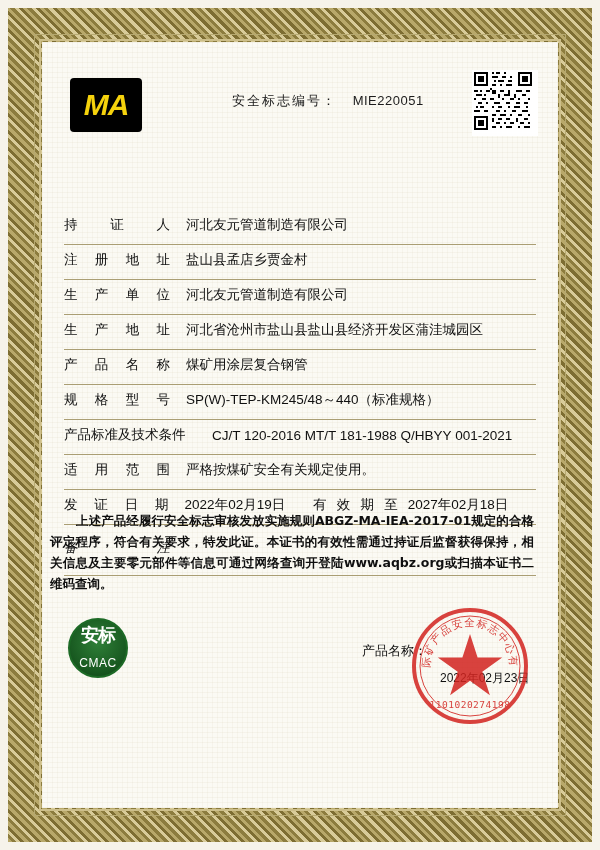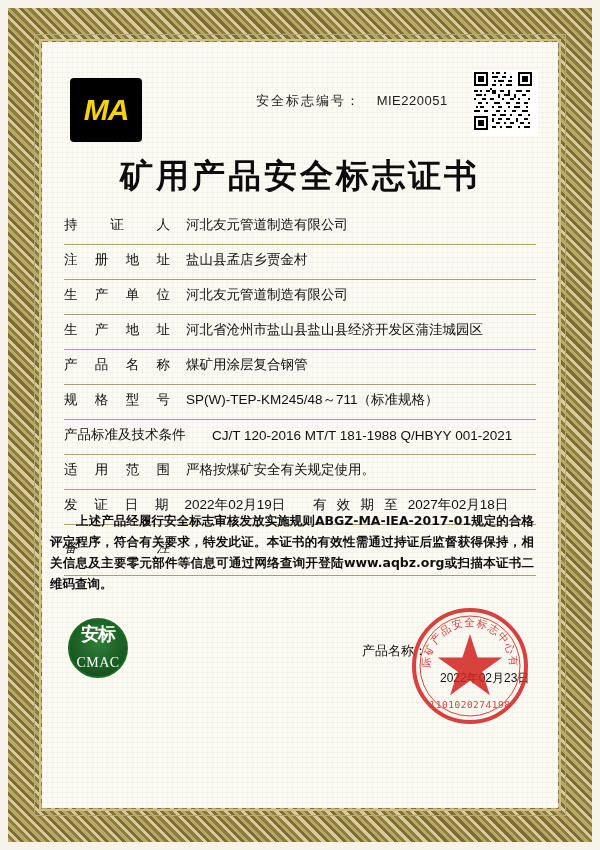--- a/index.html
+++ b/index.html
@@ -80,21 +80,21 @@
     top: 28px;
     width: 100%;
     height: 80px;
   }
 
   .ma-logo {
     position: absolute;
     left: 28px;
     top: 8px;
     width: 72px;
-    height: 64px;
+    height: 54px;
     background: #000;
     border-radius: 4px;
     display: flex;
     align-items: center;
     justify-content: center;
   }
   .ma-logo .ma-text {
     color: #f5d20c;
     font-size: 30px;
     font-weight: bold;
@@ -105,21 +105,20 @@
 
   .cert-no-row {
     position: absolute;
     left: 190px;
     top: 22px;
     font-size: 13px;
     color: #1b1b1b;
   }
   .cert-no-label {
     letter-spacing: 2px;
-    margin-left: 24px;
   }
   .cert-no-value {
     margin-left: 12px;
     letter-spacing: 0.5px;
   }
 
   .qr {
     position: absolute;
     right: 20px;
     top: 0px;
@@ -235,24 +234,23 @@
     justify-content: center;
     color: #ffffff;
   }
   .cmac-badge .glyph {
     font-size: 18px;
     line-height: 18px;
     font-weight: bold;
     letter-spacing: -1px;
   }
   .cmac-badge .cmac-label {
-    font-size: 14px;
+    font-size: 12px;
     letter-spacing: 0.5px;
     margin-top: 12px;
-    font-family: Liberation Serif, serif;
   }
 
   .sig-line {
     position: absolute;
     left: 150px;
     top: 24px;
     font-size: 13px;
     color: #101010;
   }
   .sig-name {
@@ -392,21 +390,20 @@
               <rect x="13" y="27" width="1" height="1"></rect>
               <rect x="16" y="27" width="3" height="1"></rect>
               <rect x="22" y="27" width="1" height="1"></rect>
               <rect x="25" y="27" width="3" height="1"></rect>
             <rect x="8" y="8" width="1" height="1"></rect>
           </g>
         </svg>
       </div>
     </div>
 
-    <div class="title">矿用产品安全标志证书</div>
 
     <div class="fields">
 
       <div class="frow">
         <div class="flabel">持 证 人</div>
         <div class="fvalue">河北友元管道制造有限公司</div>
       </div>
 
       <div class="frow">
         <div class="flabel">注册地址</div>
@@ -423,21 +420,21 @@
         <div class="fvalue">河北省沧州市盐山县盐山县经济开发区蒲洼城园区</div>
       </div>
 
       <div class="frow">
         <div class="flabel">产品名称</div>
         <div class="fvalue">煤矿用涂层复合钢管</div>
       </div>
 
       <div class="frow">
         <div class="flabel">规格型号</div>
-        <div class="fvalue">SP(W)-TEP-KM245/48～711（标准规格）</div>
+        <div class="fvalue">SP(W)-TEP-KM245/48～440（标准规格）</div>
       </div>
 
       <div class="frow">
         <div class="flabel">产品标准及技术条件</div>
         <div class="fvalue indent">CJ/T 120-2016 MT/T 181-1988 Q/HBYY 001-2021</div>
       </div>
 
       <div class="frow">
         <div class="flabel">适用范围</div>
         <div class="fvalue">严格按煤矿安全有关规定使用。</div>

